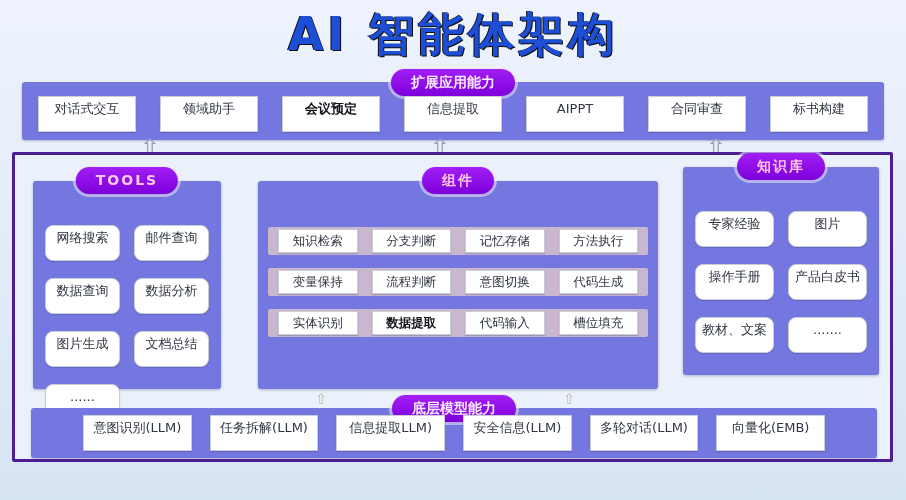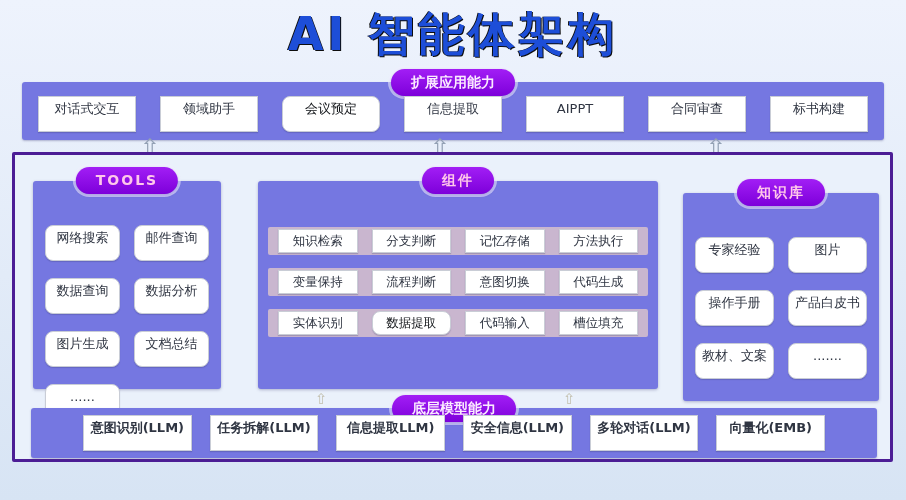--- a/index.html
+++ b/index.html
@@ -24,21 +24,21 @@
   .band-boxes {
     position:absolute; left:0; bottom:8px; width:100%;
     display:flex; gap:24px; padding:0 16px; align-items:center;
   }
   .wbox {
     background:#ffffff; border:1px solid #c9cdd6; color:#2f3542;
     font-size:13px; line-height:24px; height:36px; text-align:center;
     flex:1; white-space:nowrap; overflow:hidden;
     box-shadow:0 1px 1px rgba(50,50,100,.25);
   }
-  .wbox.bold { font-weight:400; color:#101317;border-radius:8px; }
+  .wbox.bold { font-weight:700; color:#101317; }
   .pill {
     position:absolute; left:50%; transform:translateX(-50%);
     background:linear-gradient(180deg,#a21ef5,#7d00da);
     border-radius:15px; height:27px; line-height:27px; padding:0 20px;
     font-size:14px; font-weight:700; white-space:nowrap;
     box-shadow:0 0 0 3px rgba(240,240,255,.55), 0 1px 3px rgba(80,0,140,.5);
   }
   .pill.white { color:#fbeaff; top:-13px; }
   .pill.pink  { color:#ffc7ea; top:-14px; letter-spacing:2px; }
   
@@ -50,35 +50,35 @@
   .main-container {
     position:absolute; left:12px; top:152px; width:881px; height:310px;
     background:#eaf1fb; border:3px solid #4c1d95; border-radius:2px;
   }
   .panel {
     position:absolute; background:#7577e1; border-radius:3px;
     box-shadow:0 1px 3px rgba(60,60,120,.35);
   }
   .tools-panel { left:18px;  top:26px; width:188px; height:208px; }
   .comp-panel  { left:243px; top:26px; width:400px; height:208px; }
-  .kb-panel    { left:668px; top:38px; width:196px; height:208px; }
+  .kb-panel    { left:668px; top:12px; width:196px; height:208px; }
   .grid-2 {
     display:grid; grid-template-columns:1fr 1fr; column-gap:14px; row-gap:17px;
     padding:44px 12px 0 12px;
   }
   .grid-2 .wbox { flex:none;border-radius:8px; }
   .strips { display:flex; flex-direction:column; gap:13px; padding:46px 10px 0 10px; }
   .strip {
     background:#c9b6cf; border-radius:2px; height:28px;
     display:flex; align-items:center; gap:14px; padding:0 10px;
   }
   .strip .wbox { height:24px; line-height:22px; font-size:12.5px; }
   
   .bottom-band { left:16px; top:253px; width:846px; height:50px; }
-  .bottom-band .band-boxes { bottom:7px; gap:18px; padding:0 52px;font-weight:bold; }
+  .bottom-band .band-boxes { bottom:7px; gap:18px; padding:0 52px; }
 </style>
 </head>
 <body>
 
 <div class="title">AI 智能体架构</div>
 
 <div class="band top-band">
   <div class="pill white">扩展应用能力</div>
   <div class="band-boxes">
     <div class="wbox">对话式交互</div>

